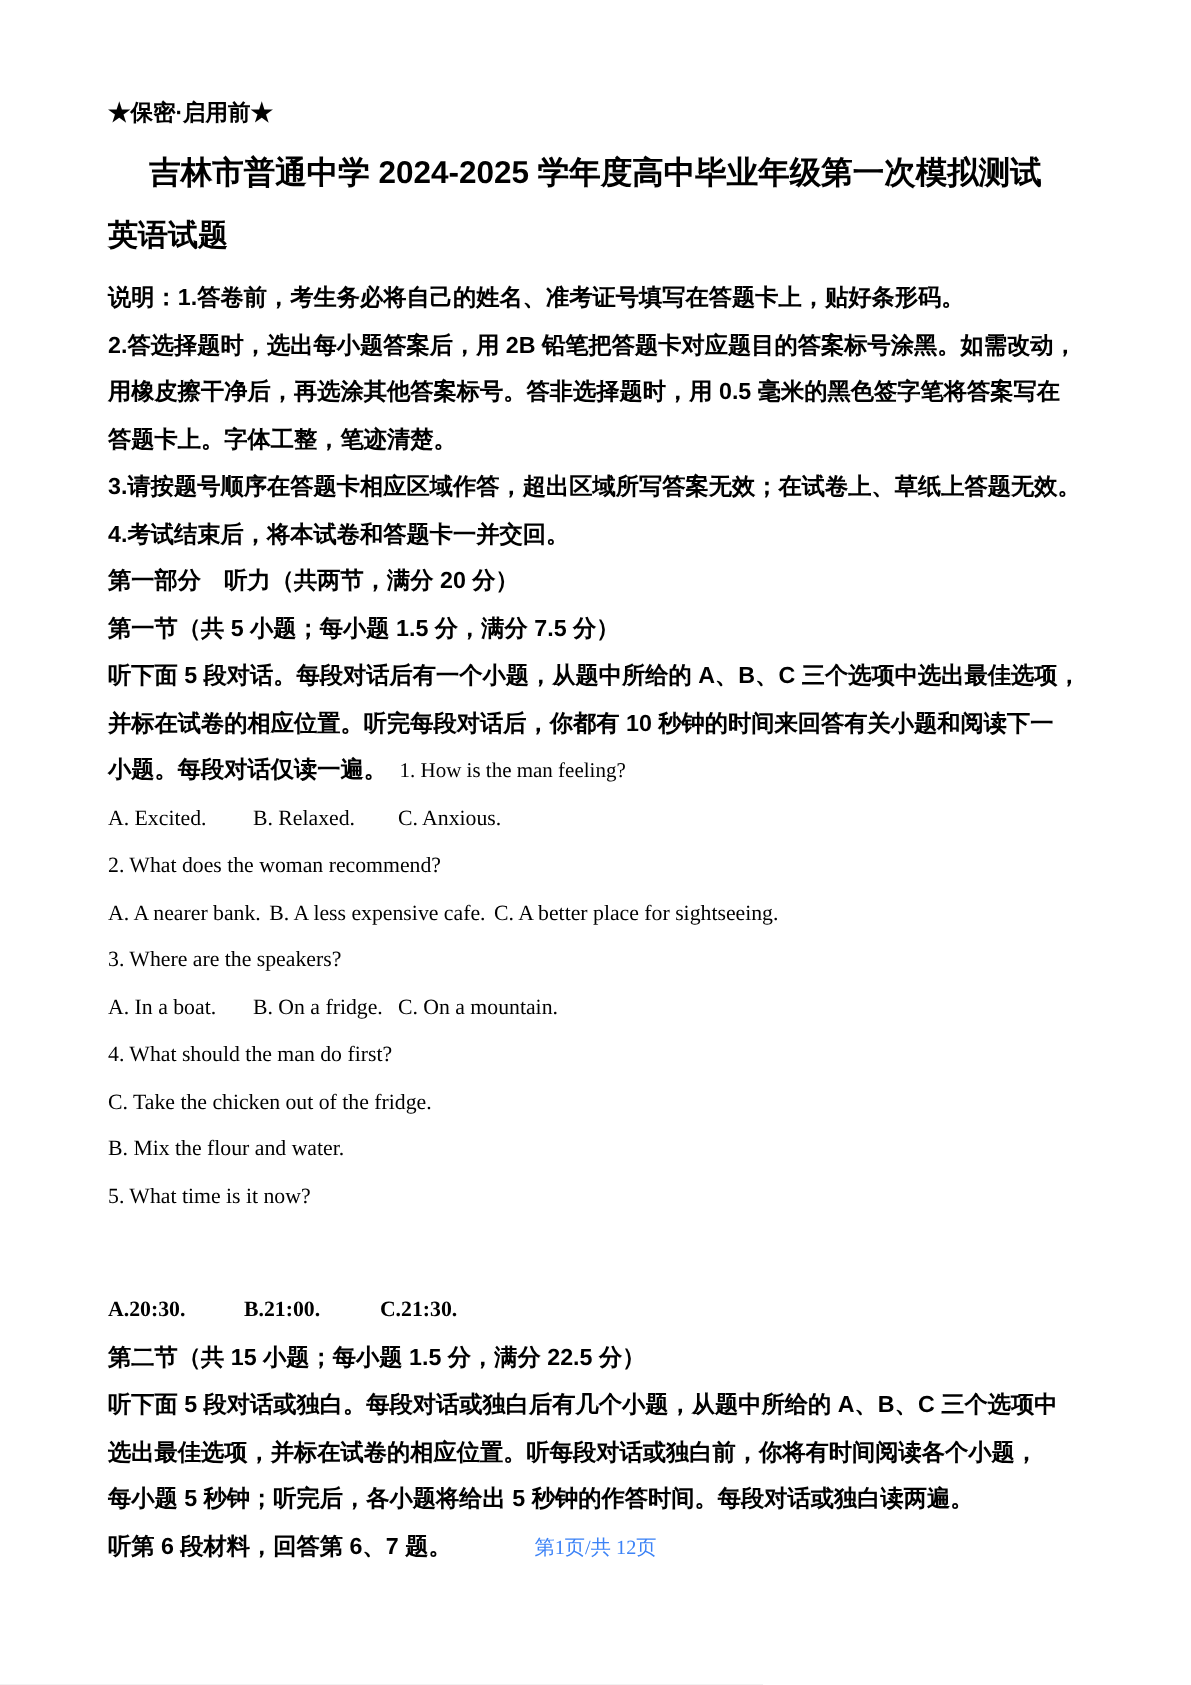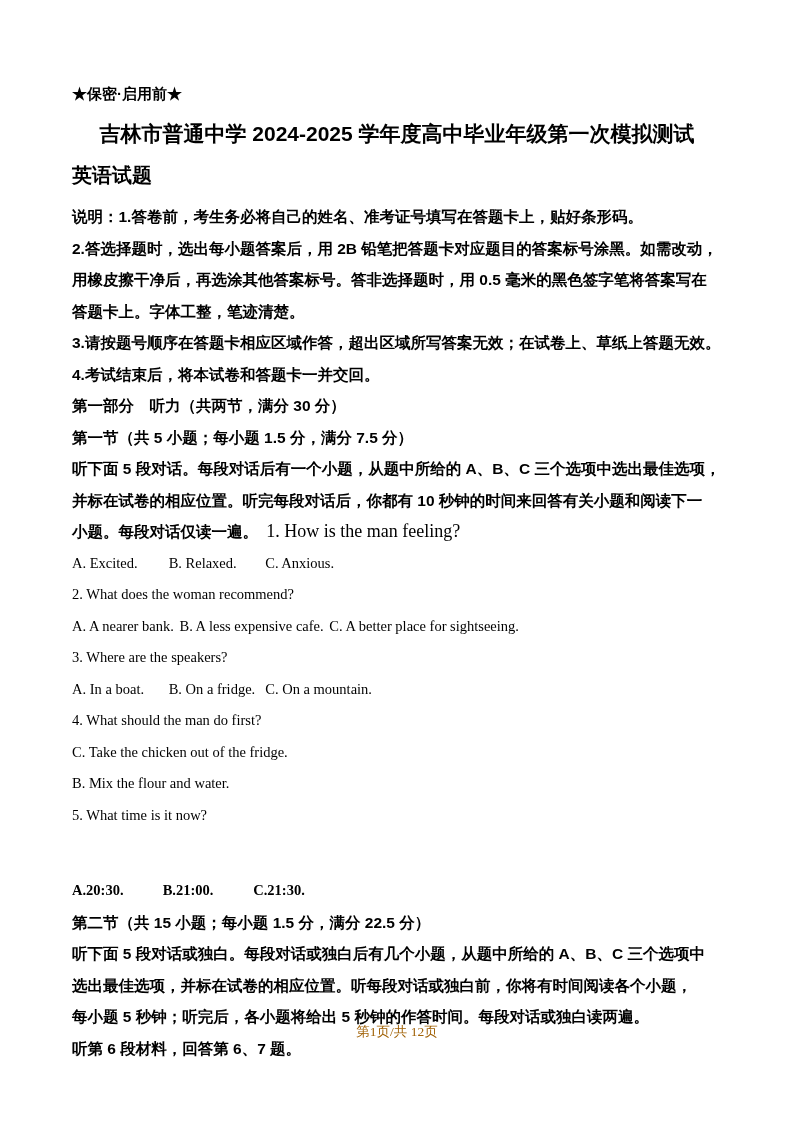--- a/index.html
+++ b/index.html
@@ -3,21 +3,21 @@
 <meta charset="utf-8">
 <style>
   html, body { margin: 0; padding: 0; background: #e8e8e8; }
   .page {
     position: relative;
     width: 794px;
     height: 1123px;
     margin: 0 auto;
     background: #ffffff;
     box-sizing: border-box;
-    padding: 84px 72px 0 72px;
+    padding: 66px 72px 0 72px;
     color: #000000;
     overflow: hidden;
   }
   .zh {
     font-family: "Liberation Sans", sans-serif;
     font-weight: 700;
     font-size: 15.5px;
     line-height: 31.5px;
   }
   .en {
@@ -51,57 +51,57 @@
     margin-bottom: 13px;
   }
   .zh-inline {
     font-family: "Liberation Sans", sans-serif;
     font-weight: 700;
     font-size: 15.5px;
   }
   .en-inline {
     font-family: "Liberation Serif", serif;
     font-weight: 400;
-    font-size: 18px;
+    font-size: 14px;
     margin-left: 4px;
   }
   .opt { display: inline-block; min-width: 91px; margin-right: 2px; }
   .opt:last-child { min-width: 0; margin-right: 0; }
   .optsm { display: inline-block; min-width: 85px; margin-right: 2px; font-weight: bold; }
   .optsm:last-child { min-width: 0; margin-right: 0; margin-top: 44px; }
   .footer {
     position: absolute;
     left: 0;
     right: 0;
     top: 1022px;
     text-align: center;
     font-family: "Liberation Serif", serif;
     font-size: 13.5px;
     line-height: 20px;
-    color: #a16207;
+    color: #3b82f6;
   }
 </style>
 </head>
 <body>
 
 <div class="page">
 
   <div class="security line">★保密·启用前★</div>
 
   <div class="title line">吉林市普通中学 2024-2025 学年度高中毕业年级第一次模拟测试</div>
   <div class="subtitle line">英语试题</div>
 
   <div class="zh line">说明：1.答卷前，考生务必将自己的姓名、准考证号填写在答题卡上，贴好条形码。</div>
   <div class="zh line">2.答选择题时，选出每小题答案后，用 2B 铅笔把答题卡对应题目的答案标号涂黑。如需改动，</div>
   <div class="zh line">用橡皮擦干净后，再选涂其他答案标号。答非选择题时，用 0.5 毫米的黑色签字笔将答案写在</div>
   <div class="zh line">答题卡上。字体工整，笔迹清楚。</div>
   <div class="zh line">3.请按题号顺序在答题卡相应区域作答，超出区域所写答案无效；在试卷上、草纸上答题无效。</div>
   <div class="zh line">4.考试结束后，将本试卷和答题卡一并交回。</div>
 
-  <div class="zh line">第一部分　听力（共两节，满分 30 分）</div>
+  <div class="zh line">第一部分　听力（共两节，满分 20 分）</div>
   <div class="zh line">第一节（共 5 小题；每小题 1.5 分，满分 7.5 分）</div>
 
   <div class="zh line">听下面 5 段对话。每段对话后有一个小题，从题中所给的 A、B、C 三个选项中选出最佳选项，</div>
   <div class="zh line">并标在试卷的相应位置。听完每段对话后，你都有 10 秒钟的时间来回答有关小题和阅读下一</div>
 
   <div class="zh line">
     <span class="zh-inline">小题。每段对话仅读一遍。</span>
     <span class="en-inline">1. How is the man feeling?</span>
   </div>
 

